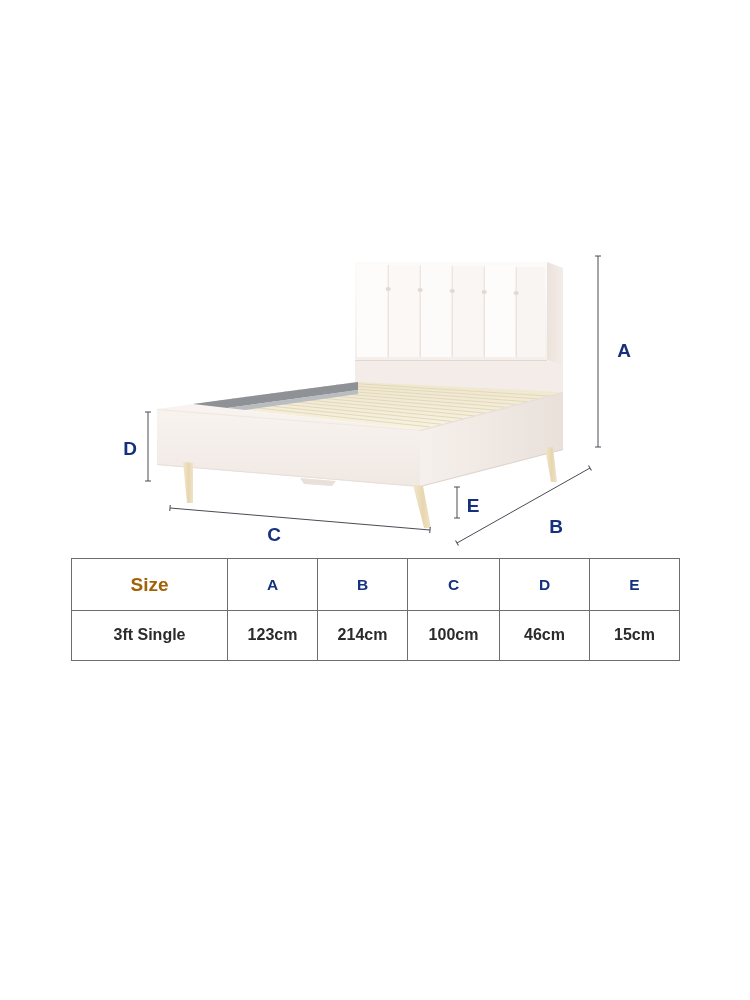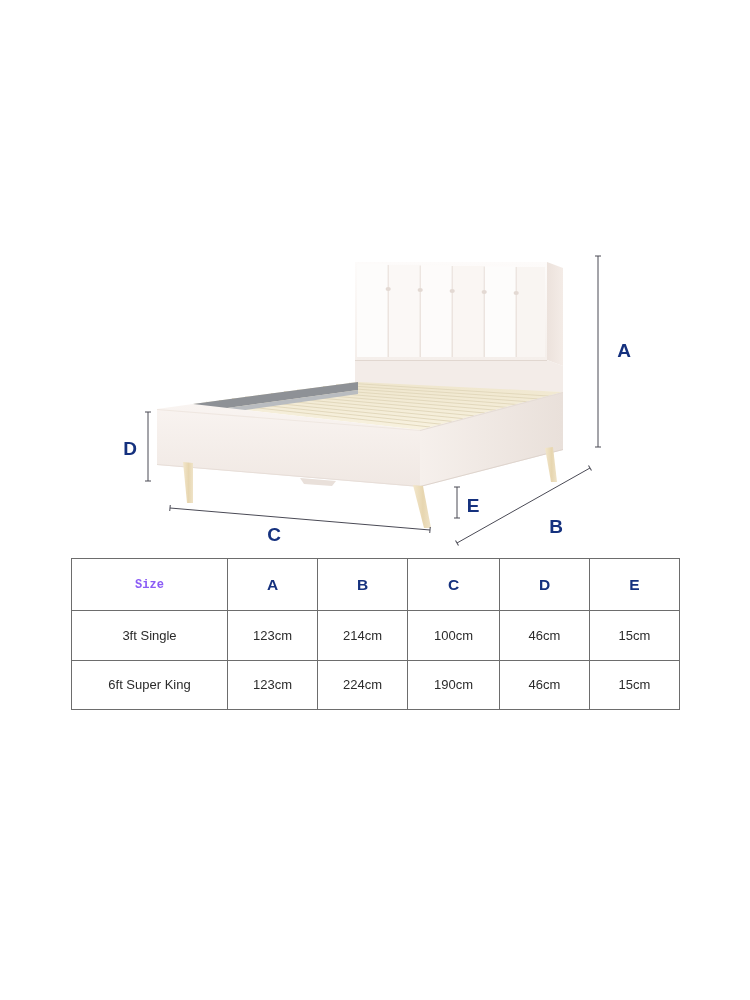--- a/index.html
+++ b/index.html
@@ -58,28 +58,27 @@
     vertical-align: middle;
     font-family: "Liberation Sans", sans-serif;
   }
   table.spec thead th {
     height: 49px;
     font-size: 15.5px;
     font-weight: bold;
     color: #15317e;
   }
   table.spec thead th.size-head {
-    color: #8b5cf6;
-    font-size: 12px;
-    font-family: Liberation Mono, monospace;
+    color: #a16207;
+    font-size: 19px;
   }
   table.spec tbody td {
     height: 46.5px;
-    font-size: 13px;
-    font-weight: normal;
+    font-size: 16px;
+    font-weight: bold;
     color: #2b2b2b;
   }
   .col-size  { width: 156px; }
   .col-dim   { width: 90px;  }
   .col-dimc  { width: 92px;  }
   .col-dimd  { width: 90px;  }
   .col-dime  { width: 90px;  }
 </style>
 </head>
 <body>
@@ -231,25 +230,17 @@
       </thead>
       <tbody>
         <tr>
           <td>3ft Single</td>
           <td>123cm</td>
           <td>214cm</td>
           <td>100cm</td>
           <td>46cm</td>
           <td>15cm</td>
         </tr>
-        <tr>
-          <td>6ft Super King</td>
-          <td>123cm</td>
-          <td>224cm</td>
-          <td>190cm</td>
-          <td>46cm</td>
-          <td>15cm</td>
-        </tr>
       </tbody>
     </table>
   </div>
 
 </div>
 
 </body></html>

